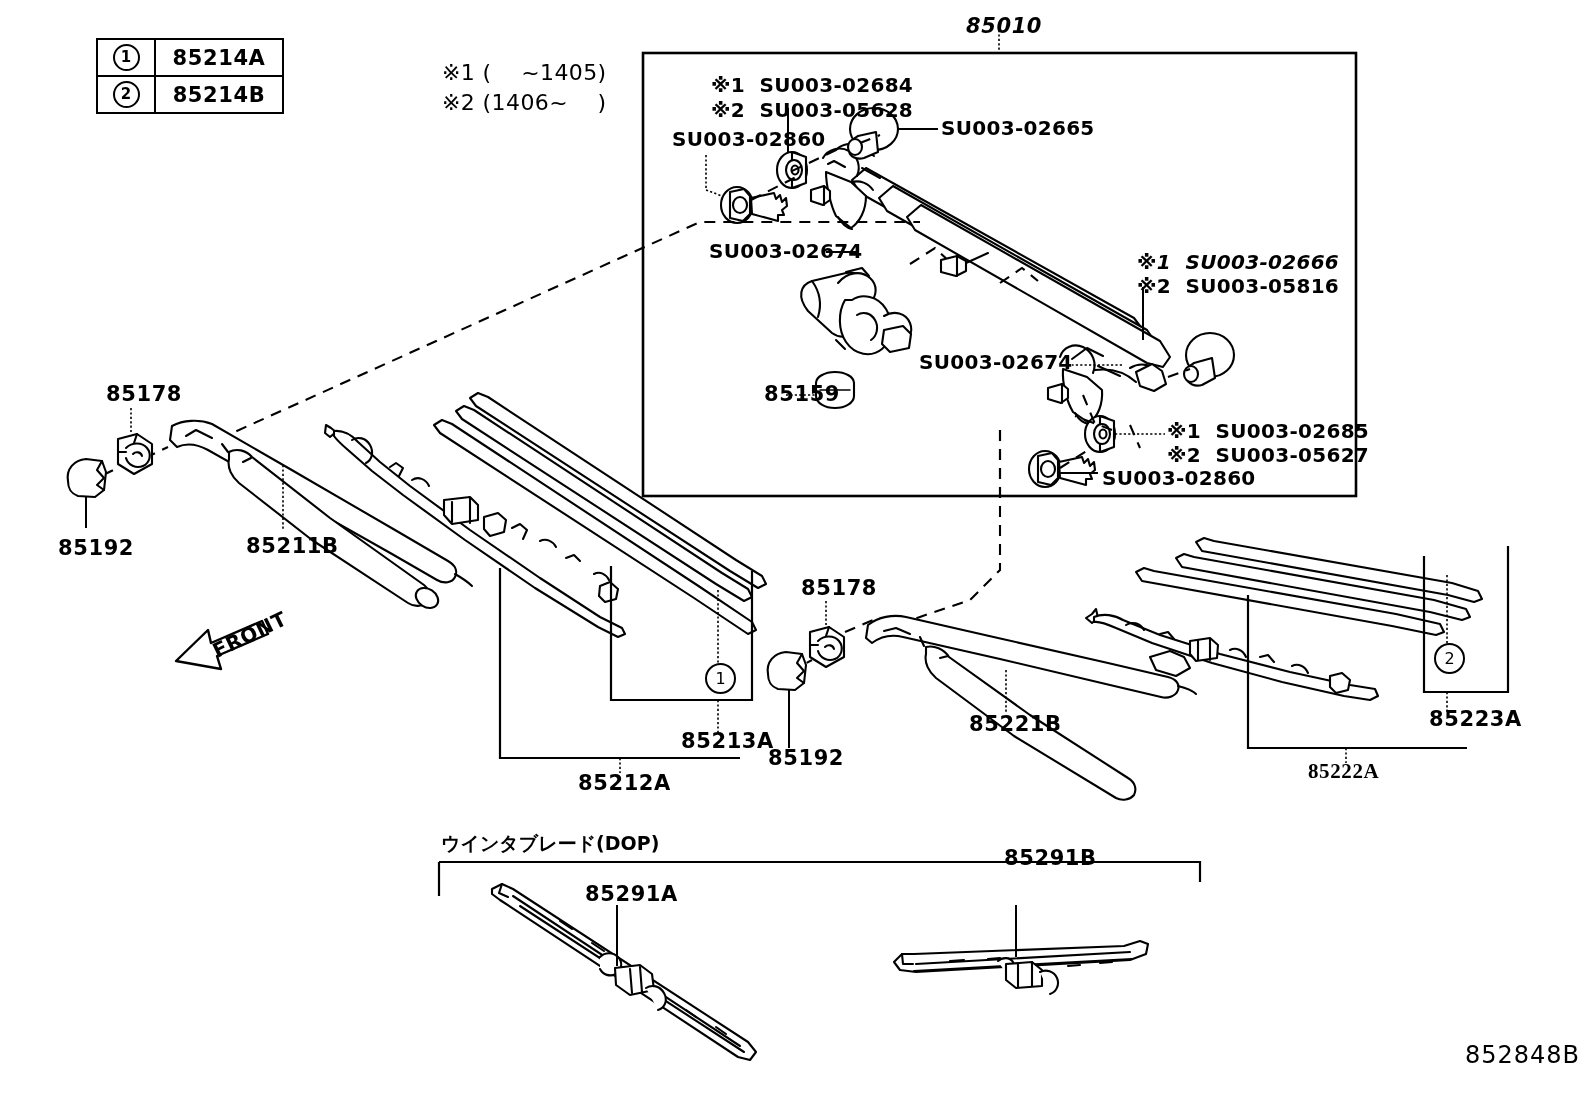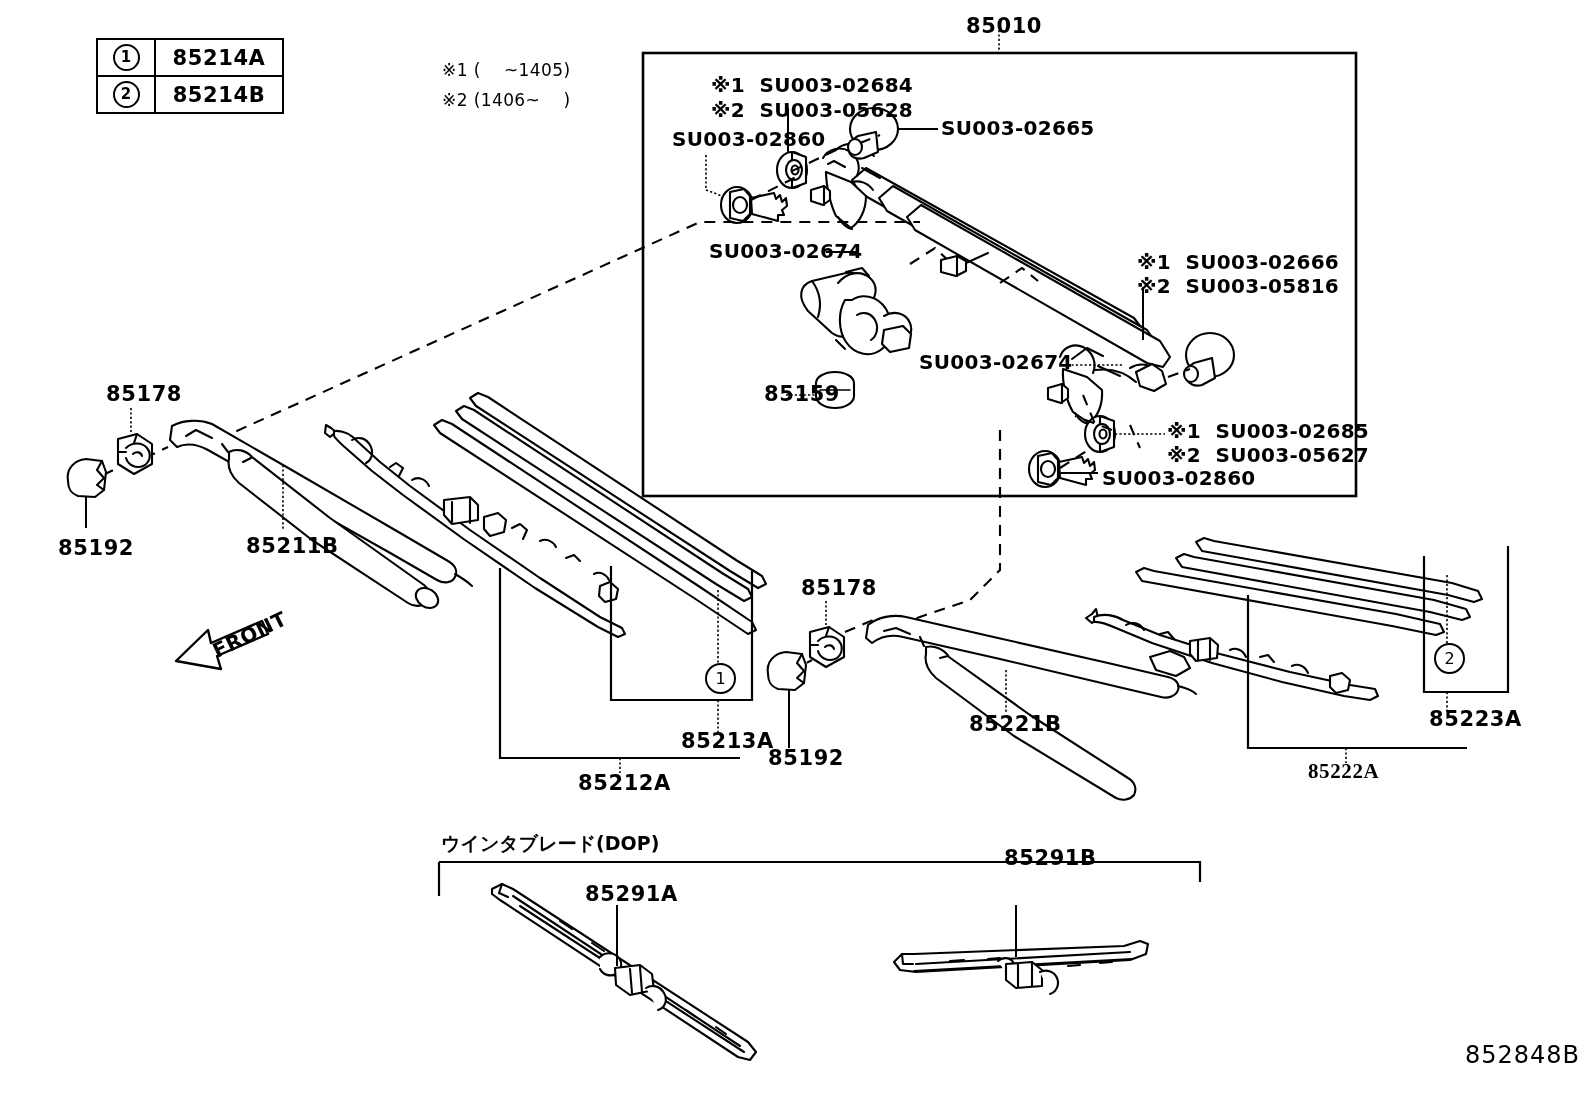--- a/index.html
+++ b/index.html
@@ -8,21 +8,21 @@
     font-family:"DejaVu Sans","Liberation Sans",sans-serif;
     color:#000;
   }
   .stage{position:absolute;left:0;top:0;width:1592px;height:1099px;}
   .svglayer{position:absolute;left:0;top:0;width:1592px;height:1099px;}
   .lbl{
     position:absolute;white-space:pre;font-family:"DejaVu Sans","Liberation Sans",sans-serif;
     font-size:21px;font-weight:700;letter-spacing:0.6px;color:#000;line-height:1;
   }
   .lbl.jp{font-size:19px;font-weight:700;letter-spacing:0px;}
-  .lbl.note{font-size:17px;font-weight:400;letter-spacing:0.4px;}
+  .lbl.note{font-size:22px;font-weight:400;letter-spacing:0.4px;}
   .lbl.su{font-size:20px;font-weight:700;letter-spacing:0.3px;}
   .lbl.code{font-size:24px;font-weight:400;letter-spacing:1px;}
   .lbl.front{font-size:20px;font-weight:700;transform:rotate(-26deg);transform-origin:left center;}
 
   
   .legend{position:absolute;left:96px;top:38px;border:2px solid #000;background:#fff;}
   .legend .row{display:flex;align-items:stretch;height:35px;}
   .legend .row + .row{border-top:2px solid #000;}
   .legend .c1{width:56px;display:flex;align-items:center;justify-content:center;border-right:2px solid #000;}
   .legend .c2{width:126px;display:flex;align-items:center;justify-content:center;
@@ -349,30 +349,30 @@
       <div class="c1">
         <span class="circnum">2</span>
       </div>
       <div class="c2">85214B</div>
     </div>
   </div>
 
   <div class="lbl note" style="left:442px;top:62px;">※1 (    ~1405)</div>
   <div class="lbl note" style="left:442px;top:92px;">※2 (1406~    )</div>
 
-  <div class="lbl" style="left:966px;top:16px;">85010</div>
+  <div class="lbl" style="left:966px;top:16px;font-style:italic;">85010</div>
 
   <div class="lbl su" style="left:711px;top:75px;">※1  SU003-02684</div>
   <div class="lbl su" style="left:711px;top:100px;">※2  SU003-05628</div>
   <div class="lbl su" style="left:672px;top:129px;">SU003-02860</div>
   <div class="lbl su" style="left:941px;top:118px;">SU003-02665</div>
   <div class="lbl su" style="left:709px;top:241px;">SU003-02674</div>
   <div class="lbl su" style="left:919px;top:352px;">SU003-02674</div>
   <div class="lbl" style="left:719px;top:384px;margin-left:45px;">85159</div>
-  <div class="lbl su" style="left:1137px;top:252px;">※1  SU003-02666</div>
+  <div class="lbl su" style="left:1137px;top:252px;font-style:italic;">※1  SU003-02666</div>
   <div class="lbl su" style="left:1137px;top:276px;">※2  SU003-05816</div>
   <div class="lbl su" style="left:1167px;top:421px;">※1  SU003-02685</div>
   <div class="lbl su" style="left:1167px;top:445px;">※2  SU003-05627</div>
   <div class="lbl su" style="left:1102px;top:468px;">SU003-02860</div>
 
   <div class="lbl" style="left:106px;top:384px;">85178</div>
   <div class="lbl" style="left:58px;top:538px;">85192</div>
   <div class="lbl" style="left:246px;top:536px;">85211B</div>
   <div class="lbl" style="left:681px;top:731px;">85213A</div>
   <div class="lbl" style="left:578px;top:773px;">85212A</div>

